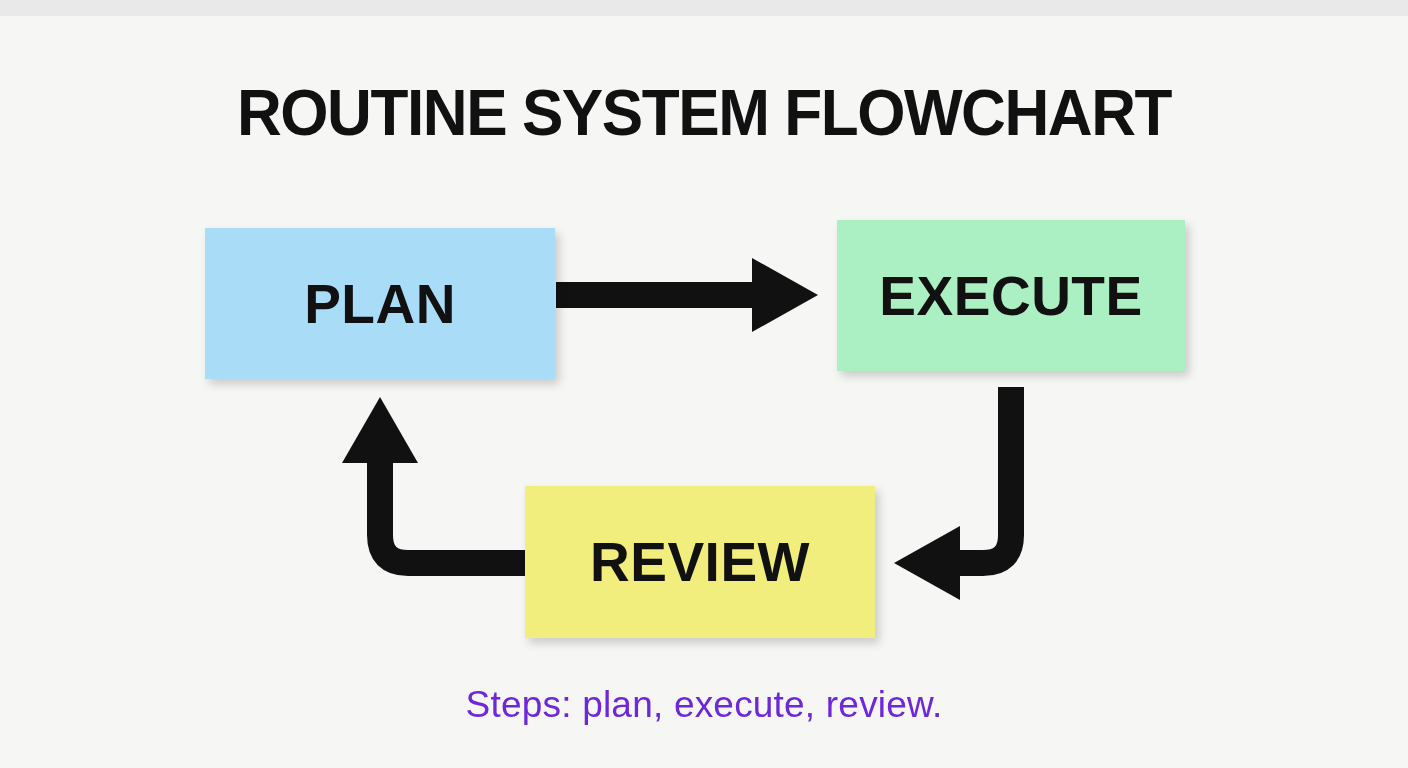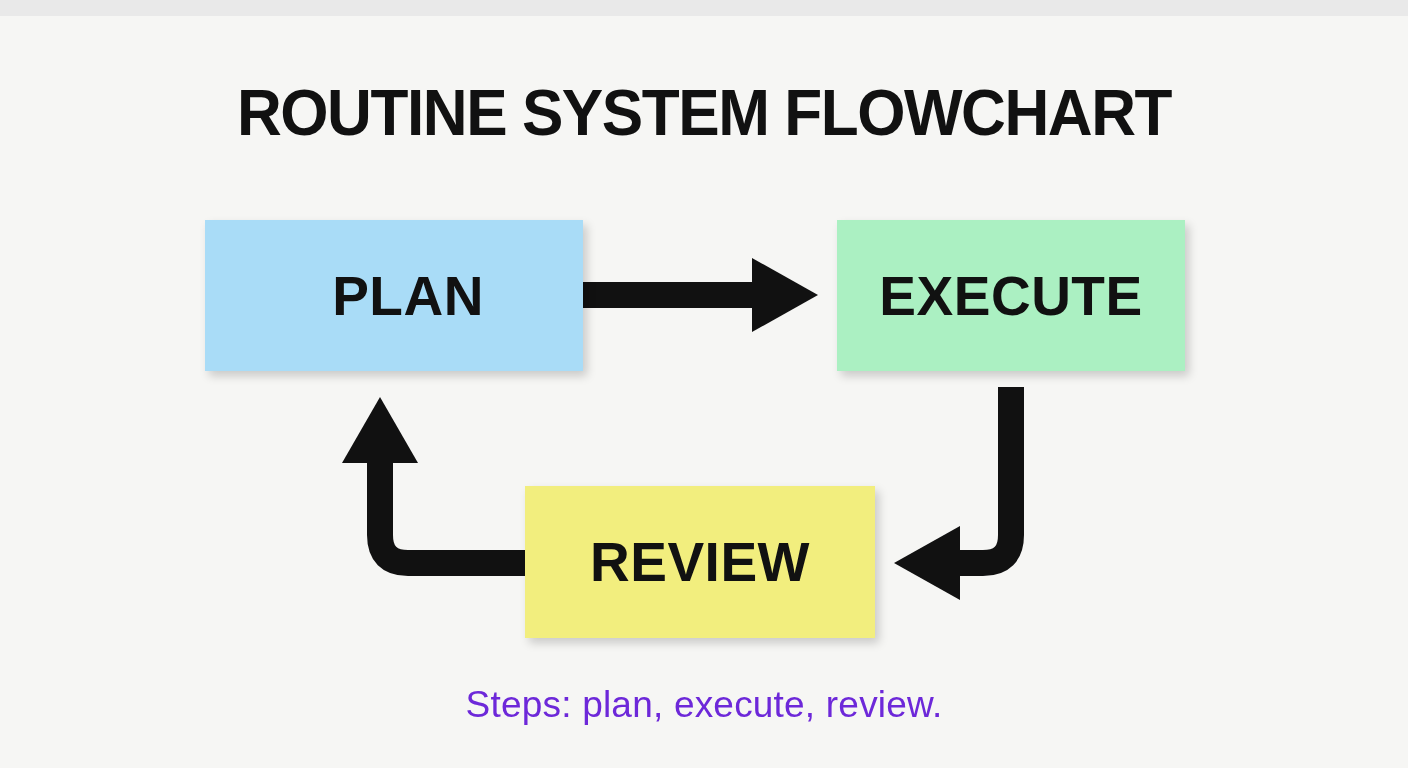--- a/index.html
+++ b/index.html
@@ -33,21 +33,21 @@
     position: absolute;
     display: flex;
     align-items: center;
     justify-content: center;
     font-size: 55px;
     font-weight: 800;
     color: #111111;
     letter-spacing: 0.5px;
     box-shadow: 4px 5px 9px rgba(0,0,0,0.18);
   }
-  .node-plan    { left: 205px; top: 204px; width: 350px; height: 151px; padding-left: 28px; }
+  .node-plan    { left: 205px; top: 212px; width: 350px; height: 151px; }
   .node-execute { left: 837px; top: 204px; width: 348px; height: 151px; }
   .node-review  { left: 525px; top: 470px; width: 350px; height: 152px; }
   .arrows {
     position: absolute;
     inset: 0;
     width: 1408px;
     height: 768px;
     pointer-events: none;
   }
   .edge-shaft { fill: none; stroke: #111111; stroke-width: 26px; }

